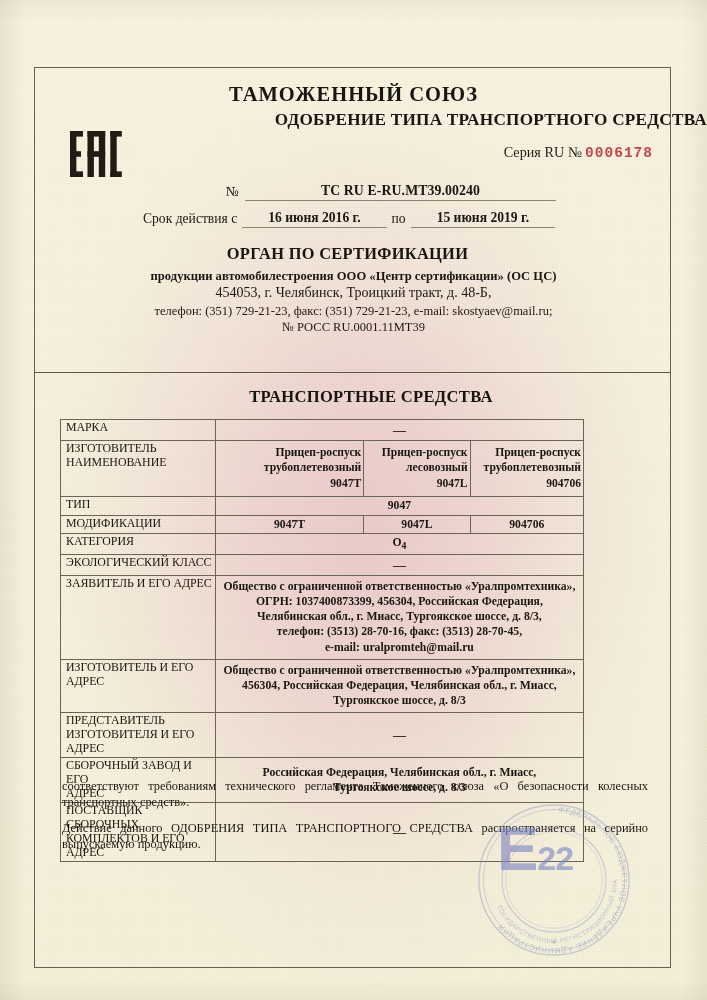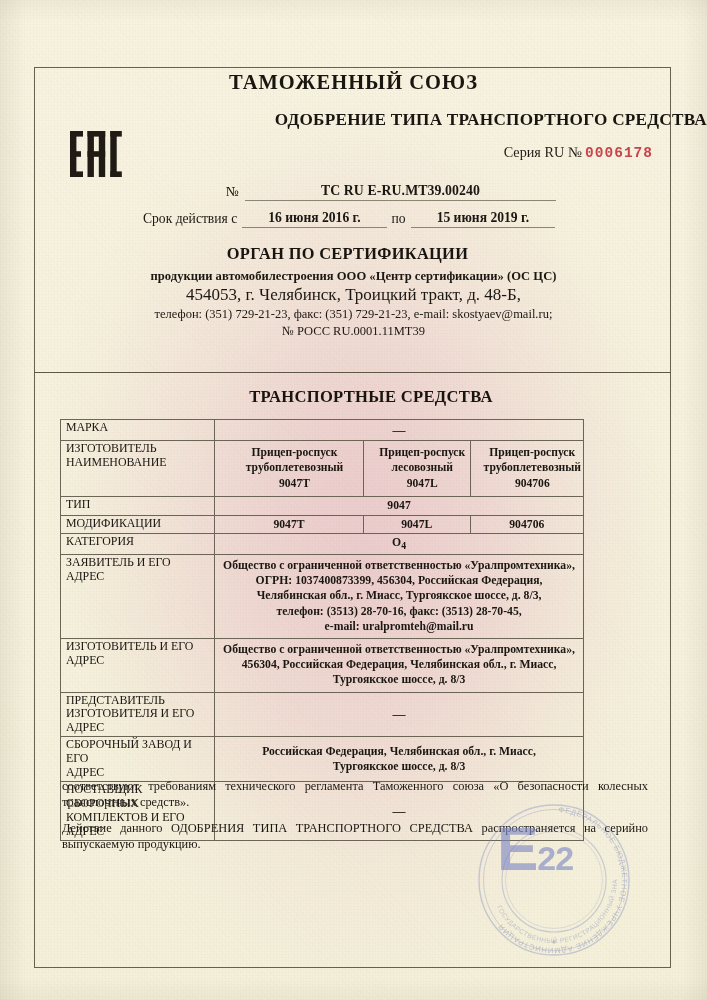--- a/index.html
+++ b/index.html
@@ -71,21 +71,21 @@
     position: absolute;
     left: 68px;
     top: 131px;
     width: 56px;
     height: 46px;
   }
 
   .title-main {
     position: absolute;
     left: 0; right: 0;
-    top: 71px;
+    top: 83px;
     text-align: center;
     font-size: 20.5px;
     font-weight: bold;
     letter-spacing: 1.0px;
     color: #191510;
   }
   .title-sub {
     position: absolute;
     left: 0; right: 0;
     top: 110px;
@@ -168,21 +168,21 @@
   .org-lines {
     position: absolute;
     left: 60px;
     right: 60px;
     top: 268px;
     text-align: center;
     color: #1b1712;
     line-height: 1.30;
   }
   .org-lines .l1 { font-size: 12.6px; font-weight: bold; }
-  .org-lines .l2 { font-size: 17px; }
+  .org-lines .l2 { font-size: 14px; }
   .org-lines .l3 { font-size: 12.5px; text-align: center; }
   .org-lines .l4 { font-size: 12.5px; }
 
   .section-title {
     position: absolute;
     left: 0; right: 0;
     top: 387px;
     text-align: center;
     font-size: 16.6px;
     font-weight: bold;
@@ -222,21 +222,21 @@
     line-height: 1.30;
     white-space: pre-line;
   }
   .tbl td.val.dash {
     font-weight: bold;
     font-size: 13px;
     padding-top: 2px;
   }
   .tbl td.val.tall { padding: 3px 4px 4px 4px; }
   .tbl td.namecell {
-    text-align: center;
+    text-align: right;
     font-weight: bold;
     font-size: 11.6px;
     line-height: 1.34;
     vertical-align: middle;
     padding: 4px 2px 5px 13px;
     white-space: pre-line;
   }
   .tbl td.midpad { padding-top: 3px; padding-bottom: 3px; }
 
   .para {
@@ -359,20 +359,24 @@
       </tr>
       <tr>
         <td class="lab">МОДИФИКАЦИИ</td>
         <td class="val">9047Т</td>
         <td class="val">9047L</td>
         <td class="val">904706</td>
       </tr>
       <tr>
         <td class="lab">КАТЕГОРИЯ</td>
         <td class="val" colspan="3"><span>О</span><sub>4</sub></td>
+      </tr>
+      <tr>
+        <td class="lab">ЭКОЛОГИЧЕСКИЙ КЛАСС</td>
+        <td class="val dash" colspan="3">—</td>
       </tr>
       <tr>
         <td class="lab">ЗАЯВИТЕЛЬ И ЕГО АДРЕС</td>
         <td class="val tall" colspan="3">Общество с ограниченной ответственностью «Уралпромтехника»,
 ОГРН: 1037400873399, 456304, Российская Федерация,
 Челябинская обл., г. Миасс, Тургоякское шоссе, д. 8/3,
 телефон: (3513) 28-70-16, факс: (3513) 28-70-45,
 e-mail: uralpromteh@mail.ru</td>
       </tr>
       <tr>

